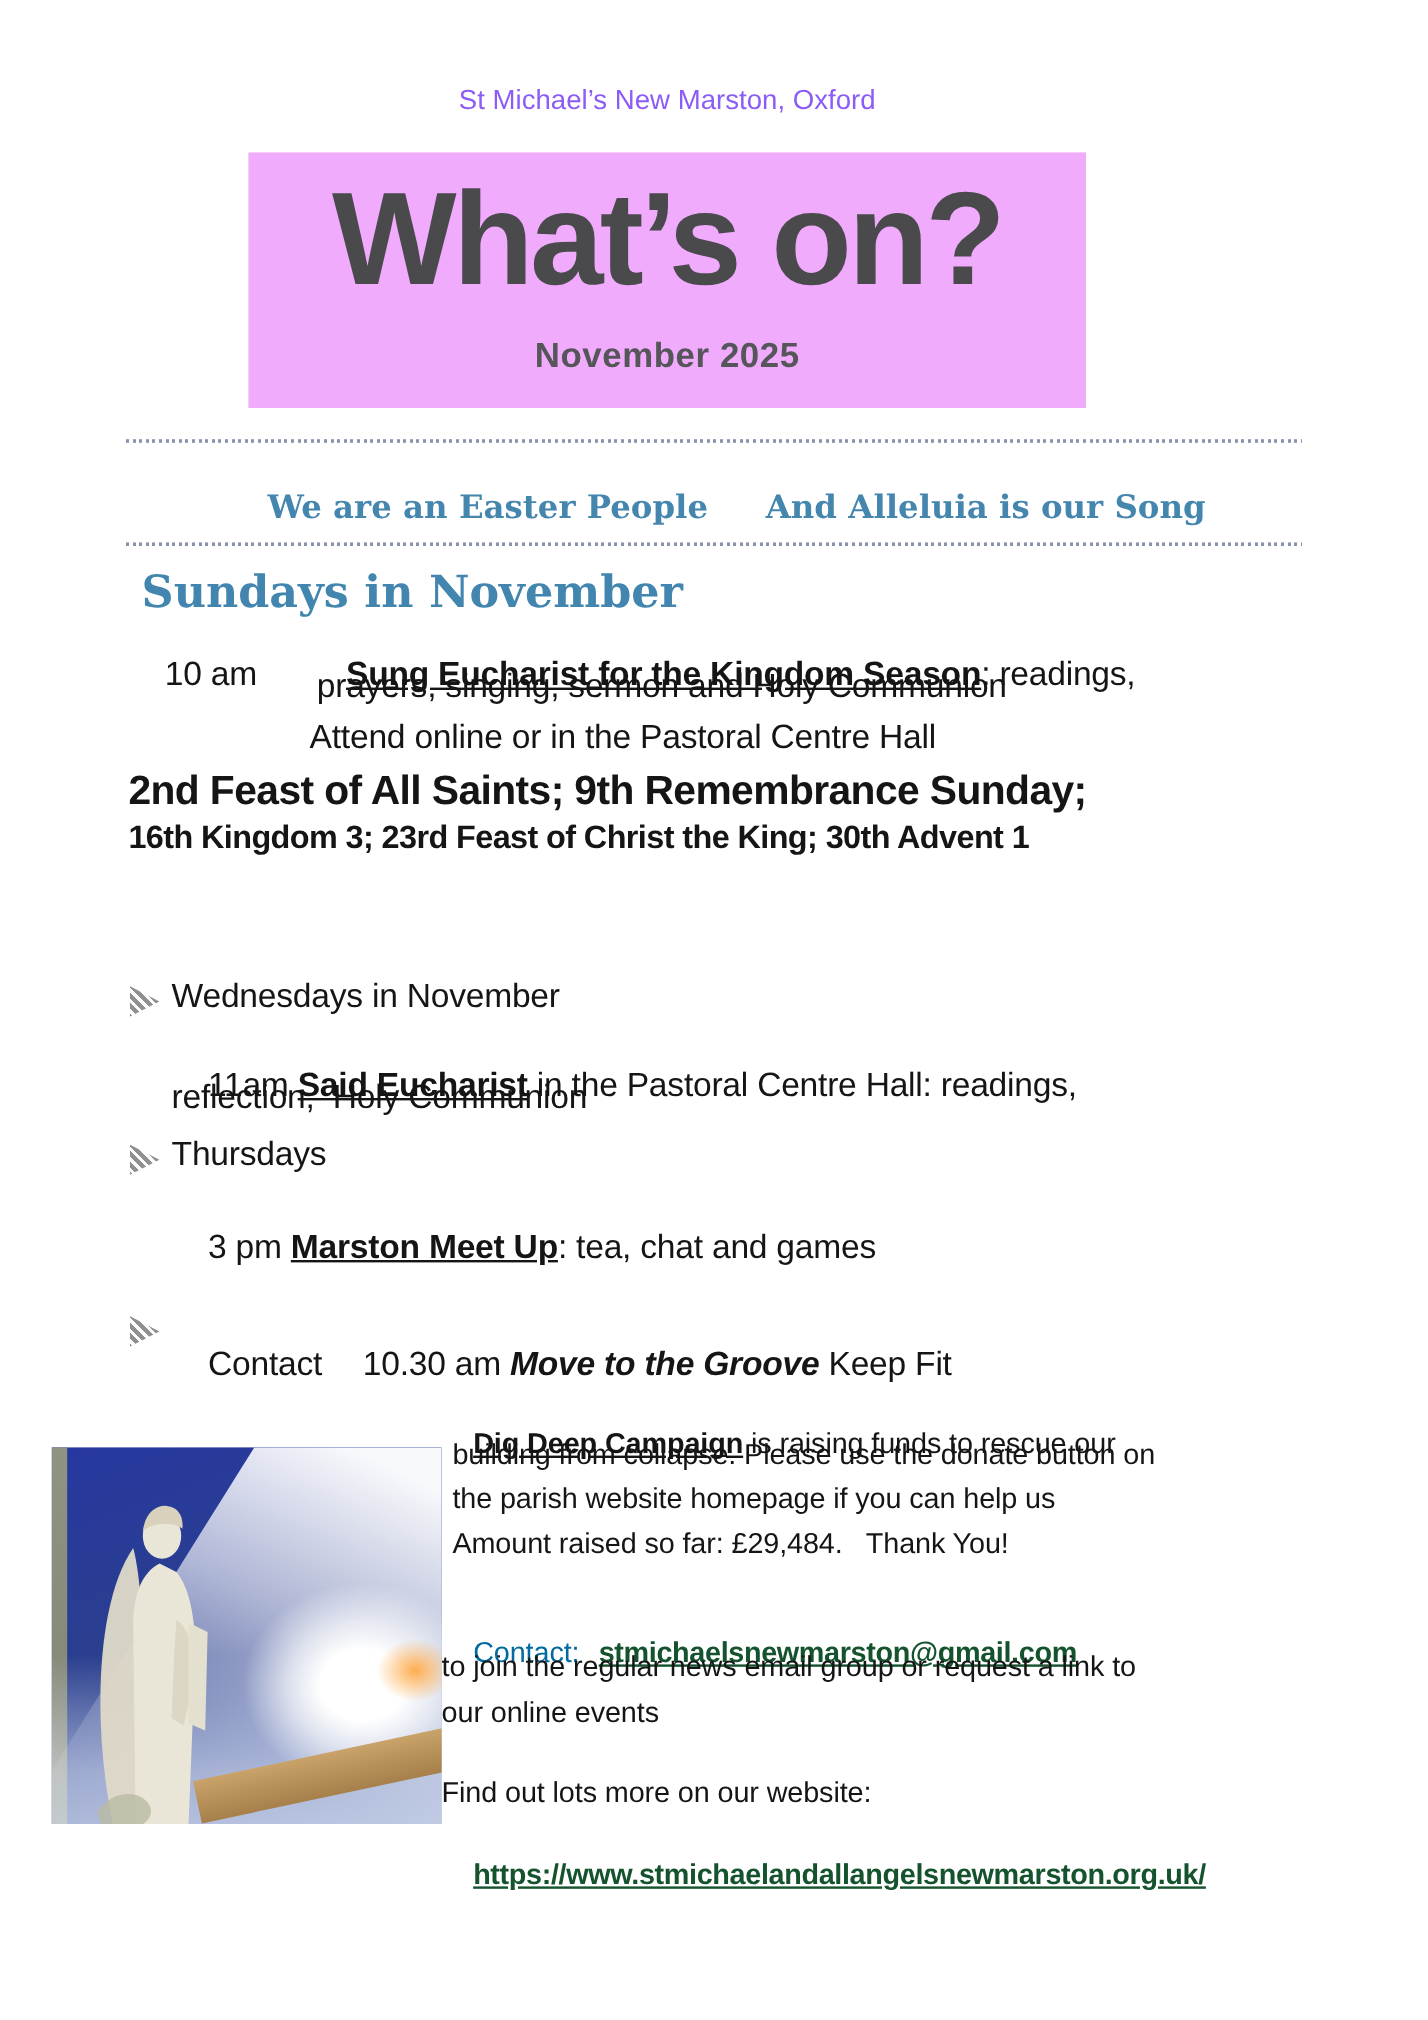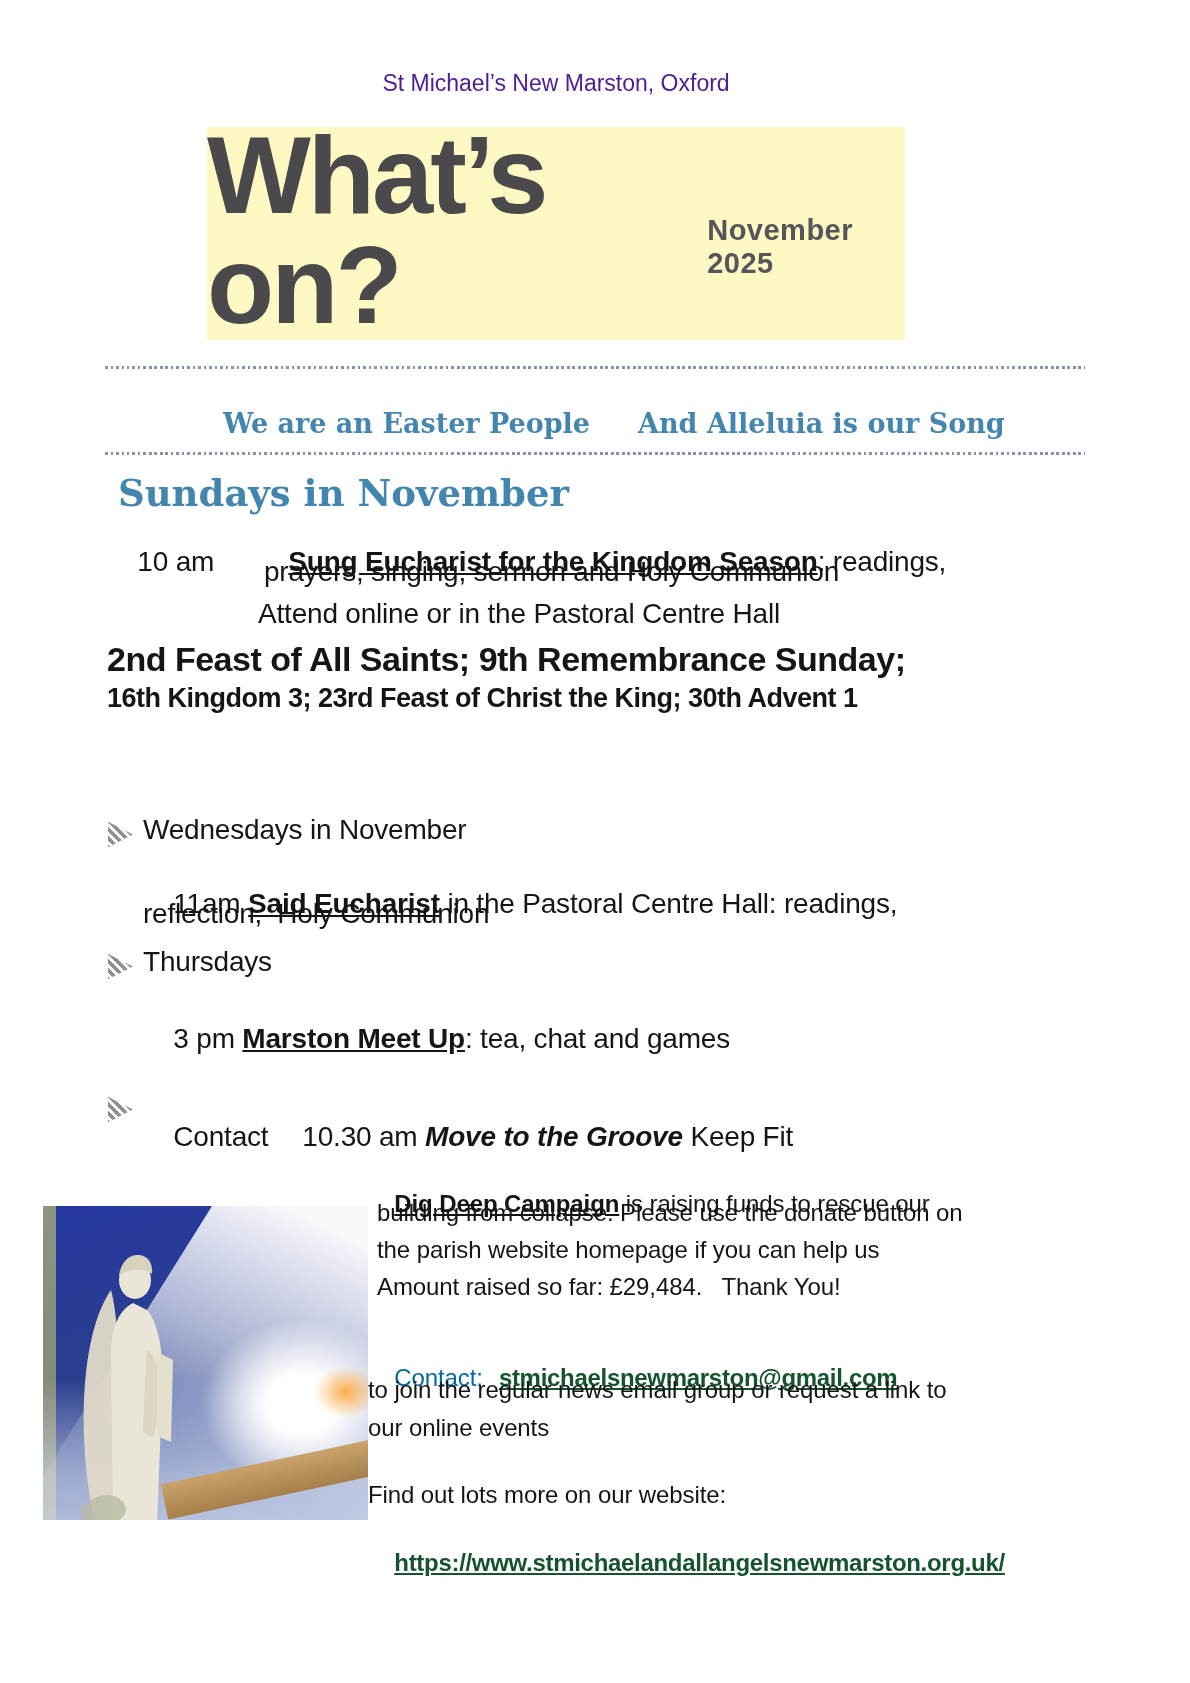--- a/index.html
+++ b/index.html
@@ -1,25 +1,25 @@
 <!DOCTYPE html>
 <html><head>
 <meta charset="utf-8">
 <style>
   html,body{margin:0;padding:0;background:#ffffff;}
   .page{position:relative;width:1190px;height:1683px;background:#ffffff;overflow:hidden;
         font-family:"Liberation Sans",sans-serif;color:#151515;}
 
   
   .top-header{position:absolute;top:70px;left:207px;width:698px;text-align:center;
-              font-size:23px;color:#4c1d95;}
+              font-size:23px;color:#8b5cf6;}
 
   
-  .banner{position:absolute;left:207px;top:127px;width:698px;height:213px;background:#fef9c3;
-          display:flex;flex-direction:row;align-items:center;justify-content:center;}
+  .banner{position:absolute;left:207px;top:127px;width:698px;height:213px;background:#f0abfc;
+          display:flex;flex-direction:column;align-items:center;justify-content:center;}
   .banner-title{font-size:110px;font-weight:bold;color:#4A4A4D;letter-spacing:-3px;line-height:1;
                 margin-top:-8px;}
   .banner-subtitle{font-size:29px;font-weight:bold;color:#55555A;margin-top:26px;letter-spacing:0.5px;}
 
   
   .dotted-rule{position:absolute;left:105px;width:980px;height:3px;
       background:repeating-linear-gradient(to right,#8A92AC 0 2.5px,transparent 2.5px 5.5px);}
   .rule1{top:366px}
   .rule2{top:452px}
 

